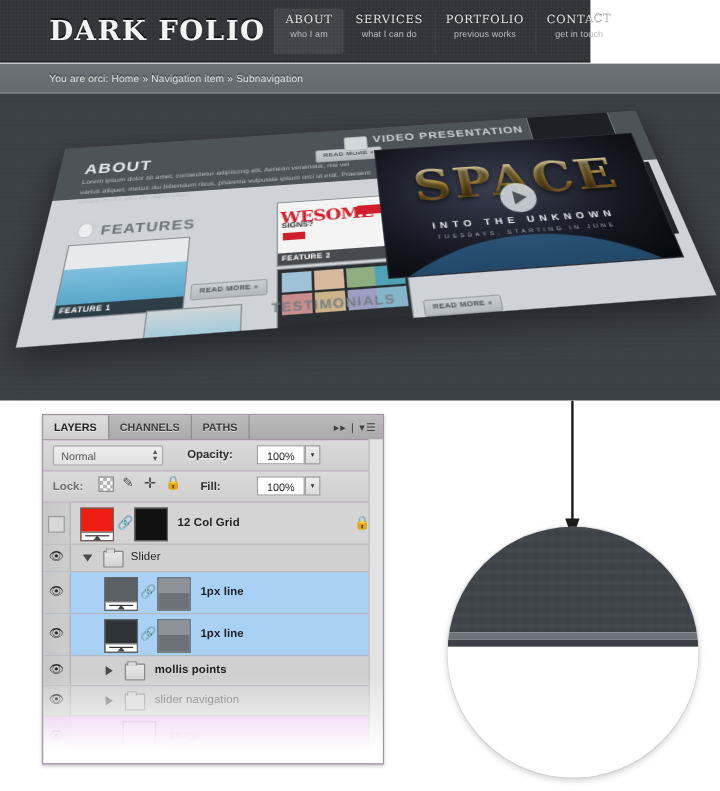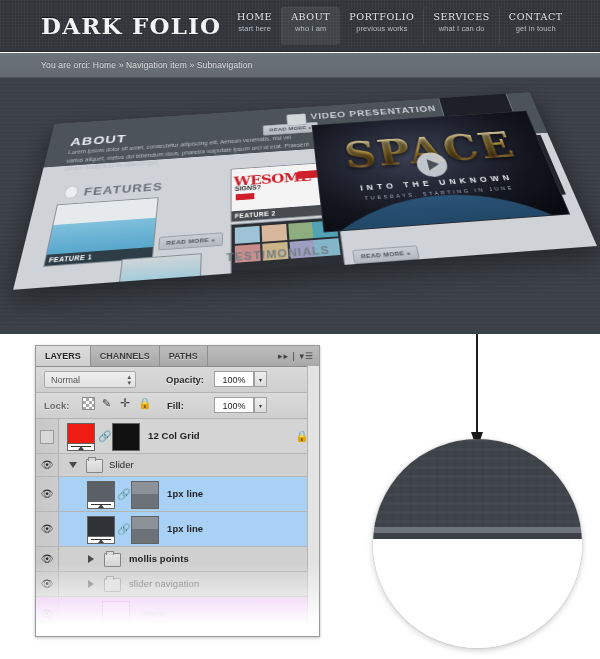--- a/index.html
+++ b/index.html
@@ -9,21 +9,21 @@
     background:#ffffff;
     font-family:"Liberation Sans",sans-serif;
     -webkit-font-smoothing:antialiased;
   }
   .page{position:relative;width:600px;height:659px;}
 
   
   .site{position:absolute;left:0;top:0;width:600px;height:334px;overflow:hidden;}
 
   .site-header{
-    position:absolute;left:0;top:0;width:600px;height:52px;
+    position:absolute;left:0;top:0;width:492px;height:52px;
     background:#313539;
     background-image:
       linear-gradient(rgba(255,255,255,.022) 1px,transparent 1px),
       linear-gradient(90deg,rgba(255,255,255,.022) 1px,transparent 1px);
     background-size:3px 3px;
     border-bottom:1px solid #25282b;
     box-sizing:border-box;
   }
   .logo{
     position:absolute;left:41px;top:12px;
@@ -326,35 +326,31 @@
 <body>
 
 <div class="page">
 
   <div class="site">
 
     <div class="site-header">
       <div class="logo">DARK FOLIO</div>
 
       <div class="nav">
-        <div class="nav-item">
-          <span class="nav-top">HOME</span>
-          <span class="nav-sub">start here</span>
-        </div>
         <div class="nav-item active">
           <span class="nav-top">ABOUT</span>
           <span class="nav-sub">who I am</span>
         </div>
         <div class="nav-item">
+          <span class="nav-top">SERVICES</span>
+          <span class="nav-sub">what I can do</span>
+        </div>
+        <div class="nav-item">
           <span class="nav-top">PORTFOLIO</span>
           <span class="nav-sub">previous works</span>
-        </div>
-        <div class="nav-item">
-          <span class="nav-top">SERVICES</span>
-          <span class="nav-sub">what I can do</span>
         </div>
         <div class="nav-item">
           <span class="nav-top">CONTACT</span>
           <span class="nav-sub">get in touch</span>
         </div>
       </div>
     </div>
 
     <div class="breadcrumb">
       <div class="breadcrumb-text">You are orci: Home » Navigation item » Subnavigation</div>
@@ -434,21 +430,21 @@
         <div class="ps-tab">CHANNELS</div>
         <div class="ps-tab">PATHS</div>
         <div class="ps-tab-icons">▸▸ | ▾☰</div>
       </div>
 
       <div class="ps-row">
         <div class="ps-select">
           <span>Normal</span>
           <span class="sel-arrow">▴<br>▾</span>
         </div>
-        <div class="ps-lbl" style="left:130px;top:7px;">Opacity:</div>
+        <div class="ps-lbl" style="left:120px;top:7px;">Opacity:</div>
         <div class="ps-num" style="left:178px;top:4px;">100%</div>
         <div class="ps-numbtn" style="left:218px;top:4px;">▾</div>
       </div>
 
       <div class="ps-row">
         <div class="ps-lbl" style="left:8px;top:7px;color:#6b6b6b;">Lock:</div>
         <div class="lock-icons">
           <span class="li checker"></span>
           <span class="li brush">✎</span>
           <span class="li move">✛</span>

